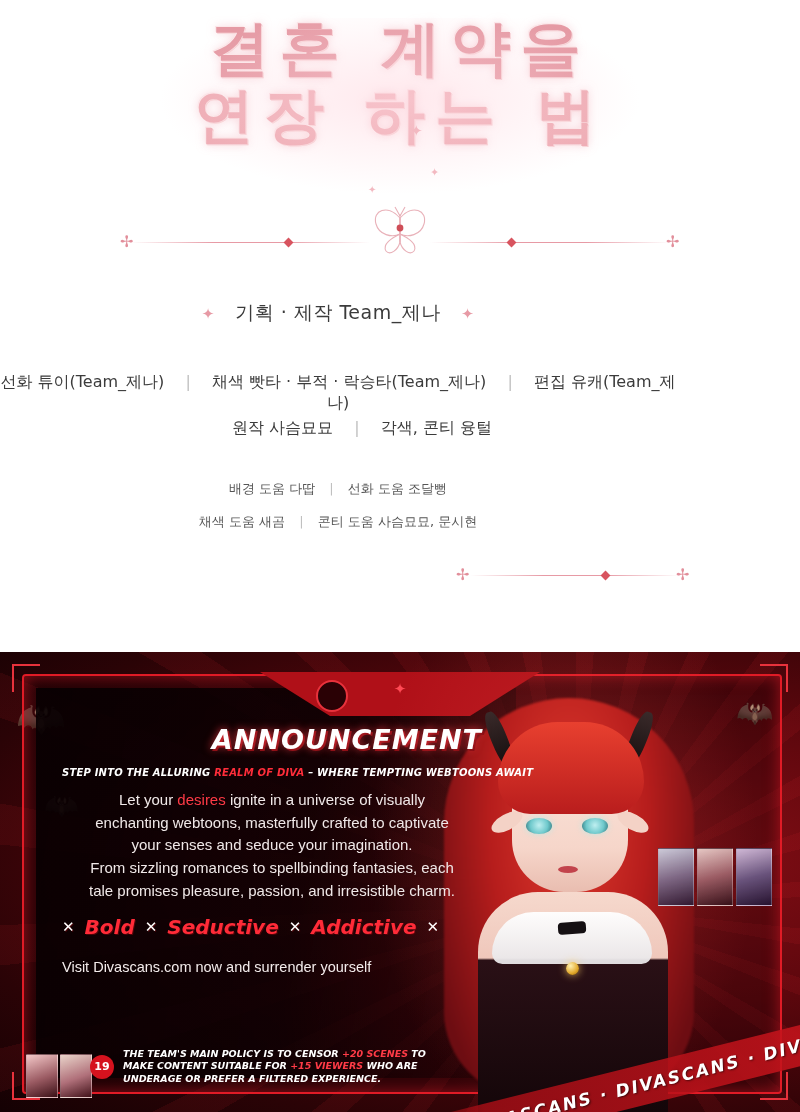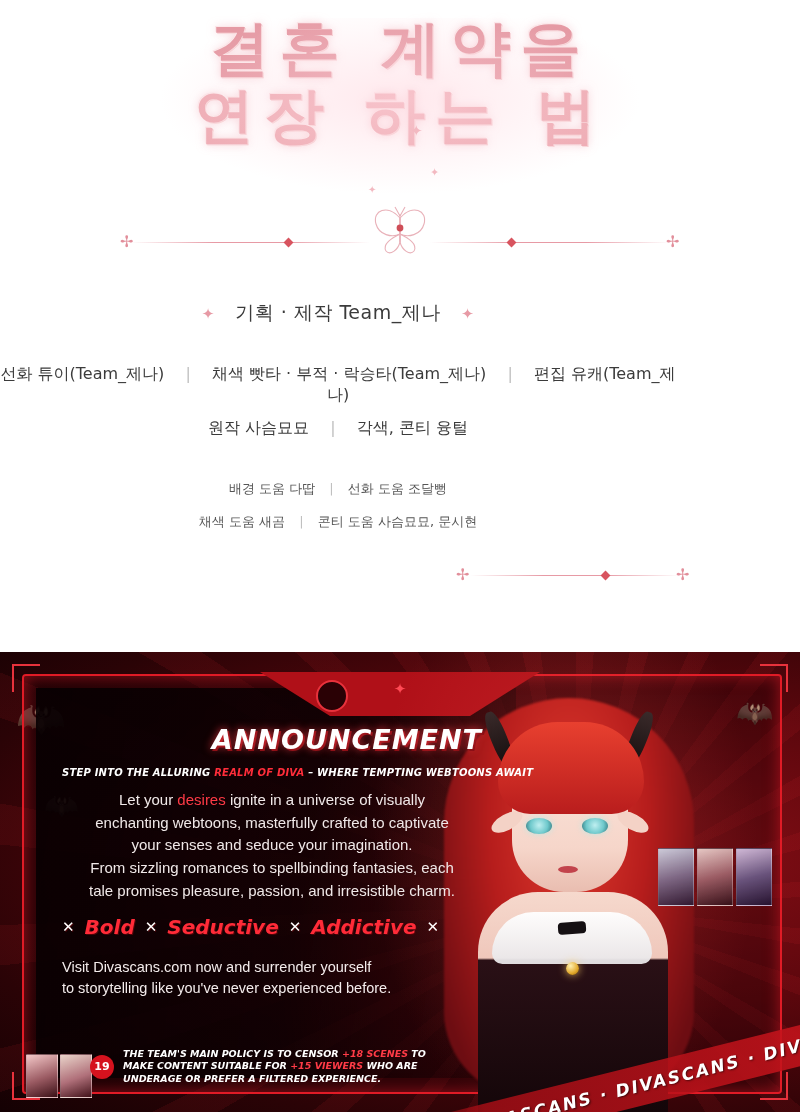--- a/index.html
+++ b/index.html
@@ -110,26 +110,27 @@
     font-family: "DejaVu Sans", sans-serif;
     color: #3b3b3b;
   }
   .cr-main {
     top: 300px;
     font-size: 19px;
     letter-spacing: .5px;
   }
   .cr-main .mark { color: #e79aa5; margin: 0 14px; font-size: 15px; }
   .cr-row2 {
-    top: 364px;
+    top: 372px;
     font-size: 16px;
   }
   .cr-row3 {
     top: 418px;
     font-size: 16px;
+    padding-left: 24px;
   }
   .cr-row4 {
     top: 480px;
     font-size: 13px;
     color: #555;
   }
   .cr-row5 {
     top: 513px;
     font-size: 13px;
     color: #555;
@@ -637,33 +638,32 @@
       <span class="x">✕</span>
       <span>Seductive</span>
       <span class="x">✕</span>
       <span>Addictive</span>
       <span class="x">✕</span>
     </div>
 
 
     <div class="ann-visit">
       <div>Visit Divascans.com now and surrender yourself</div>
-      <div>to storytelling like you've never experienced before.</div>
     </div>
   </div>
 
   <div class="thumb-strip">
     <div class="thumb"></div>
     <div class="thumb b"></div>
   </div>
 
   <div class="ann-footer">
     <div class="rating-badge">19</div>
     <div class="ann-footer-text">
-      <span>THE TEAM'S MAIN POLICY IS TO CENSOR </span><span class="hl">+18 SCENES</span><span> TO MAKE CONTENT</span>
+      <span>THE TEAM'S MAIN POLICY IS TO CENSOR </span><span class="hl">+20 SCENES</span><span> TO MAKE CONTENT</span>
       <span>SUITABLE FOR </span><span class="hl">+15 VIEWERS</span><span> WHO ARE UNDERAGE OR PREFER A FILTERED EXPERIENCE.</span>
     </div>
   </div>
 
   <div class="ribbon">
     <span class="ribbon-text">DIVASCANS · DIVASCANS · DIVASC</span>
   </div>
 </div>
 
 </body></html>

